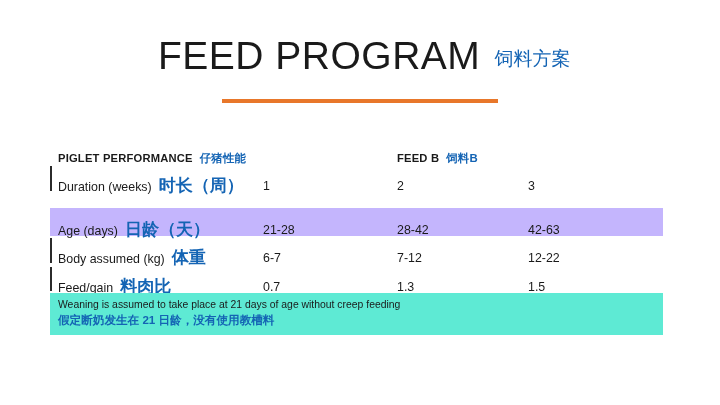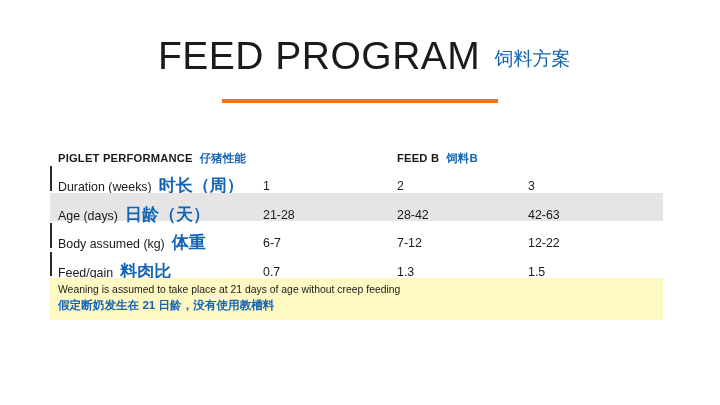--- a/index.html
+++ b/index.html
@@ -61,21 +61,21 @@
     position: absolute;
     left: 50px;
     top: 136px;
     width: 613px;
   }
   .trow {
     position: relative;
     height: 28.6px;
     box-sizing: border-box;
   }
-  .trow.shaded { background: #e5e5e5; }
+  .trow.shaded { background: #c4b5fd; margin-top: 15px; }
   .trow.ticked::before {
     content: "";
     position: absolute;
     left: 0;
     top: 2px;
     bottom: 2px;
     width: 1.6px;
     background: #2b2b2b;
   }
 
@@ -108,21 +108,21 @@
     margin-left: 7px;
     font-size: 17px;
   }
   #thead-row .cn { font-size: 11.4px; }
 
   .rowlabel-en { color: #1a1a1a; }
 
   
   #foot-row {
     position: relative;
-    background: #fef9c3;
+    background: #5eead4;
     height: 42px;
     padding: 4px 0 0 8px;
     box-sizing: border-box;
   }
   #foot-en {
     display: block;
     font-size: 10.4px;
     color: #1a1a1a;
     line-height: 15px;
   }

